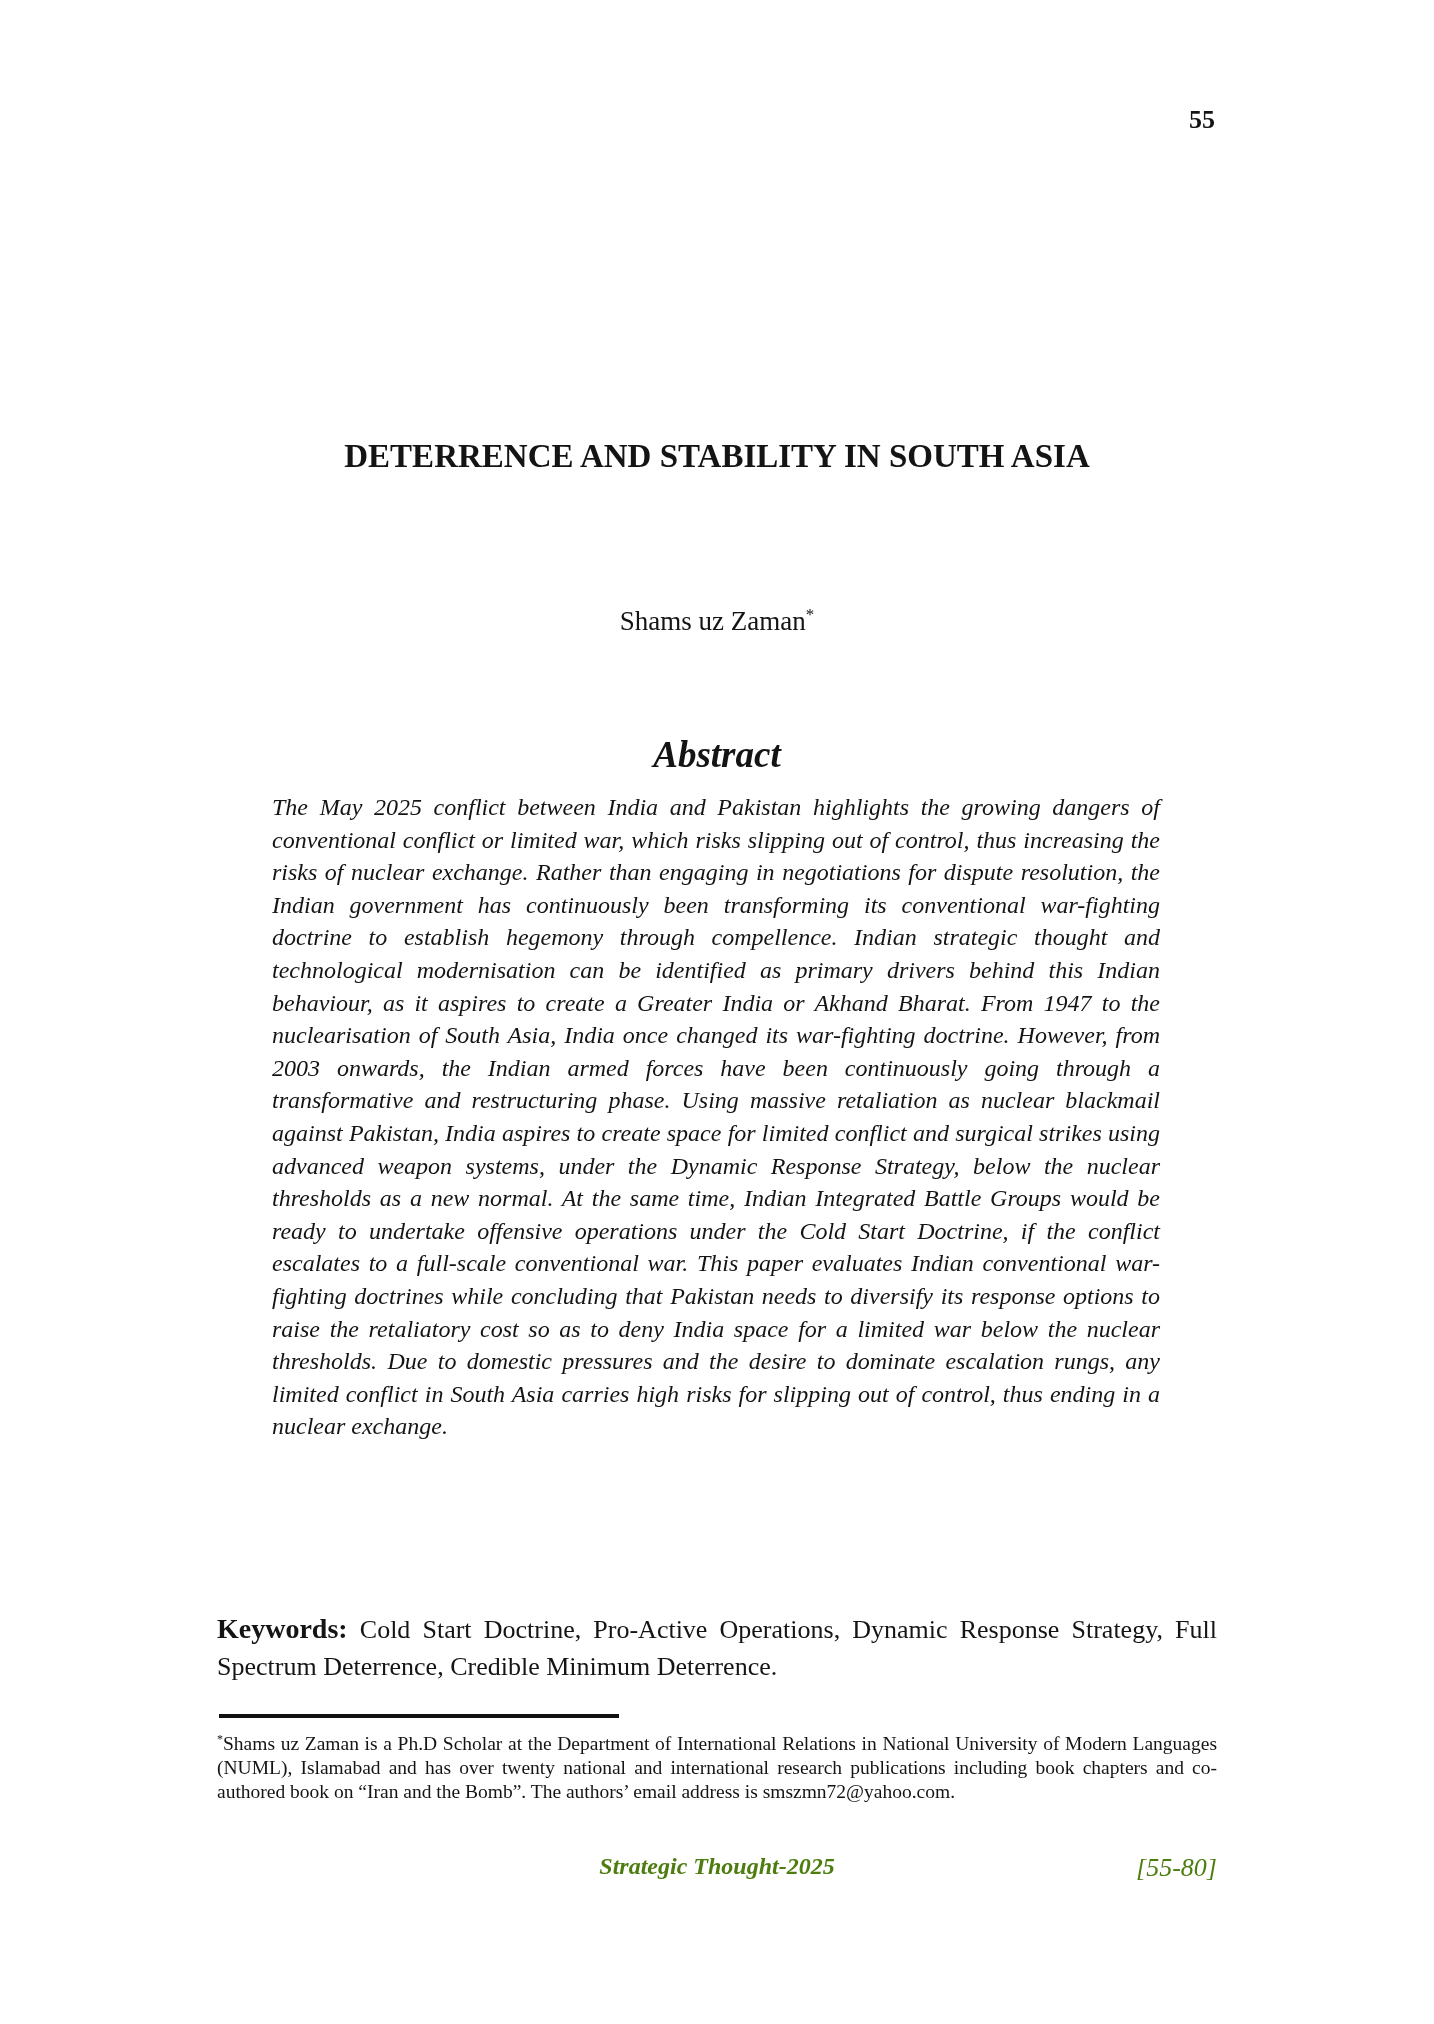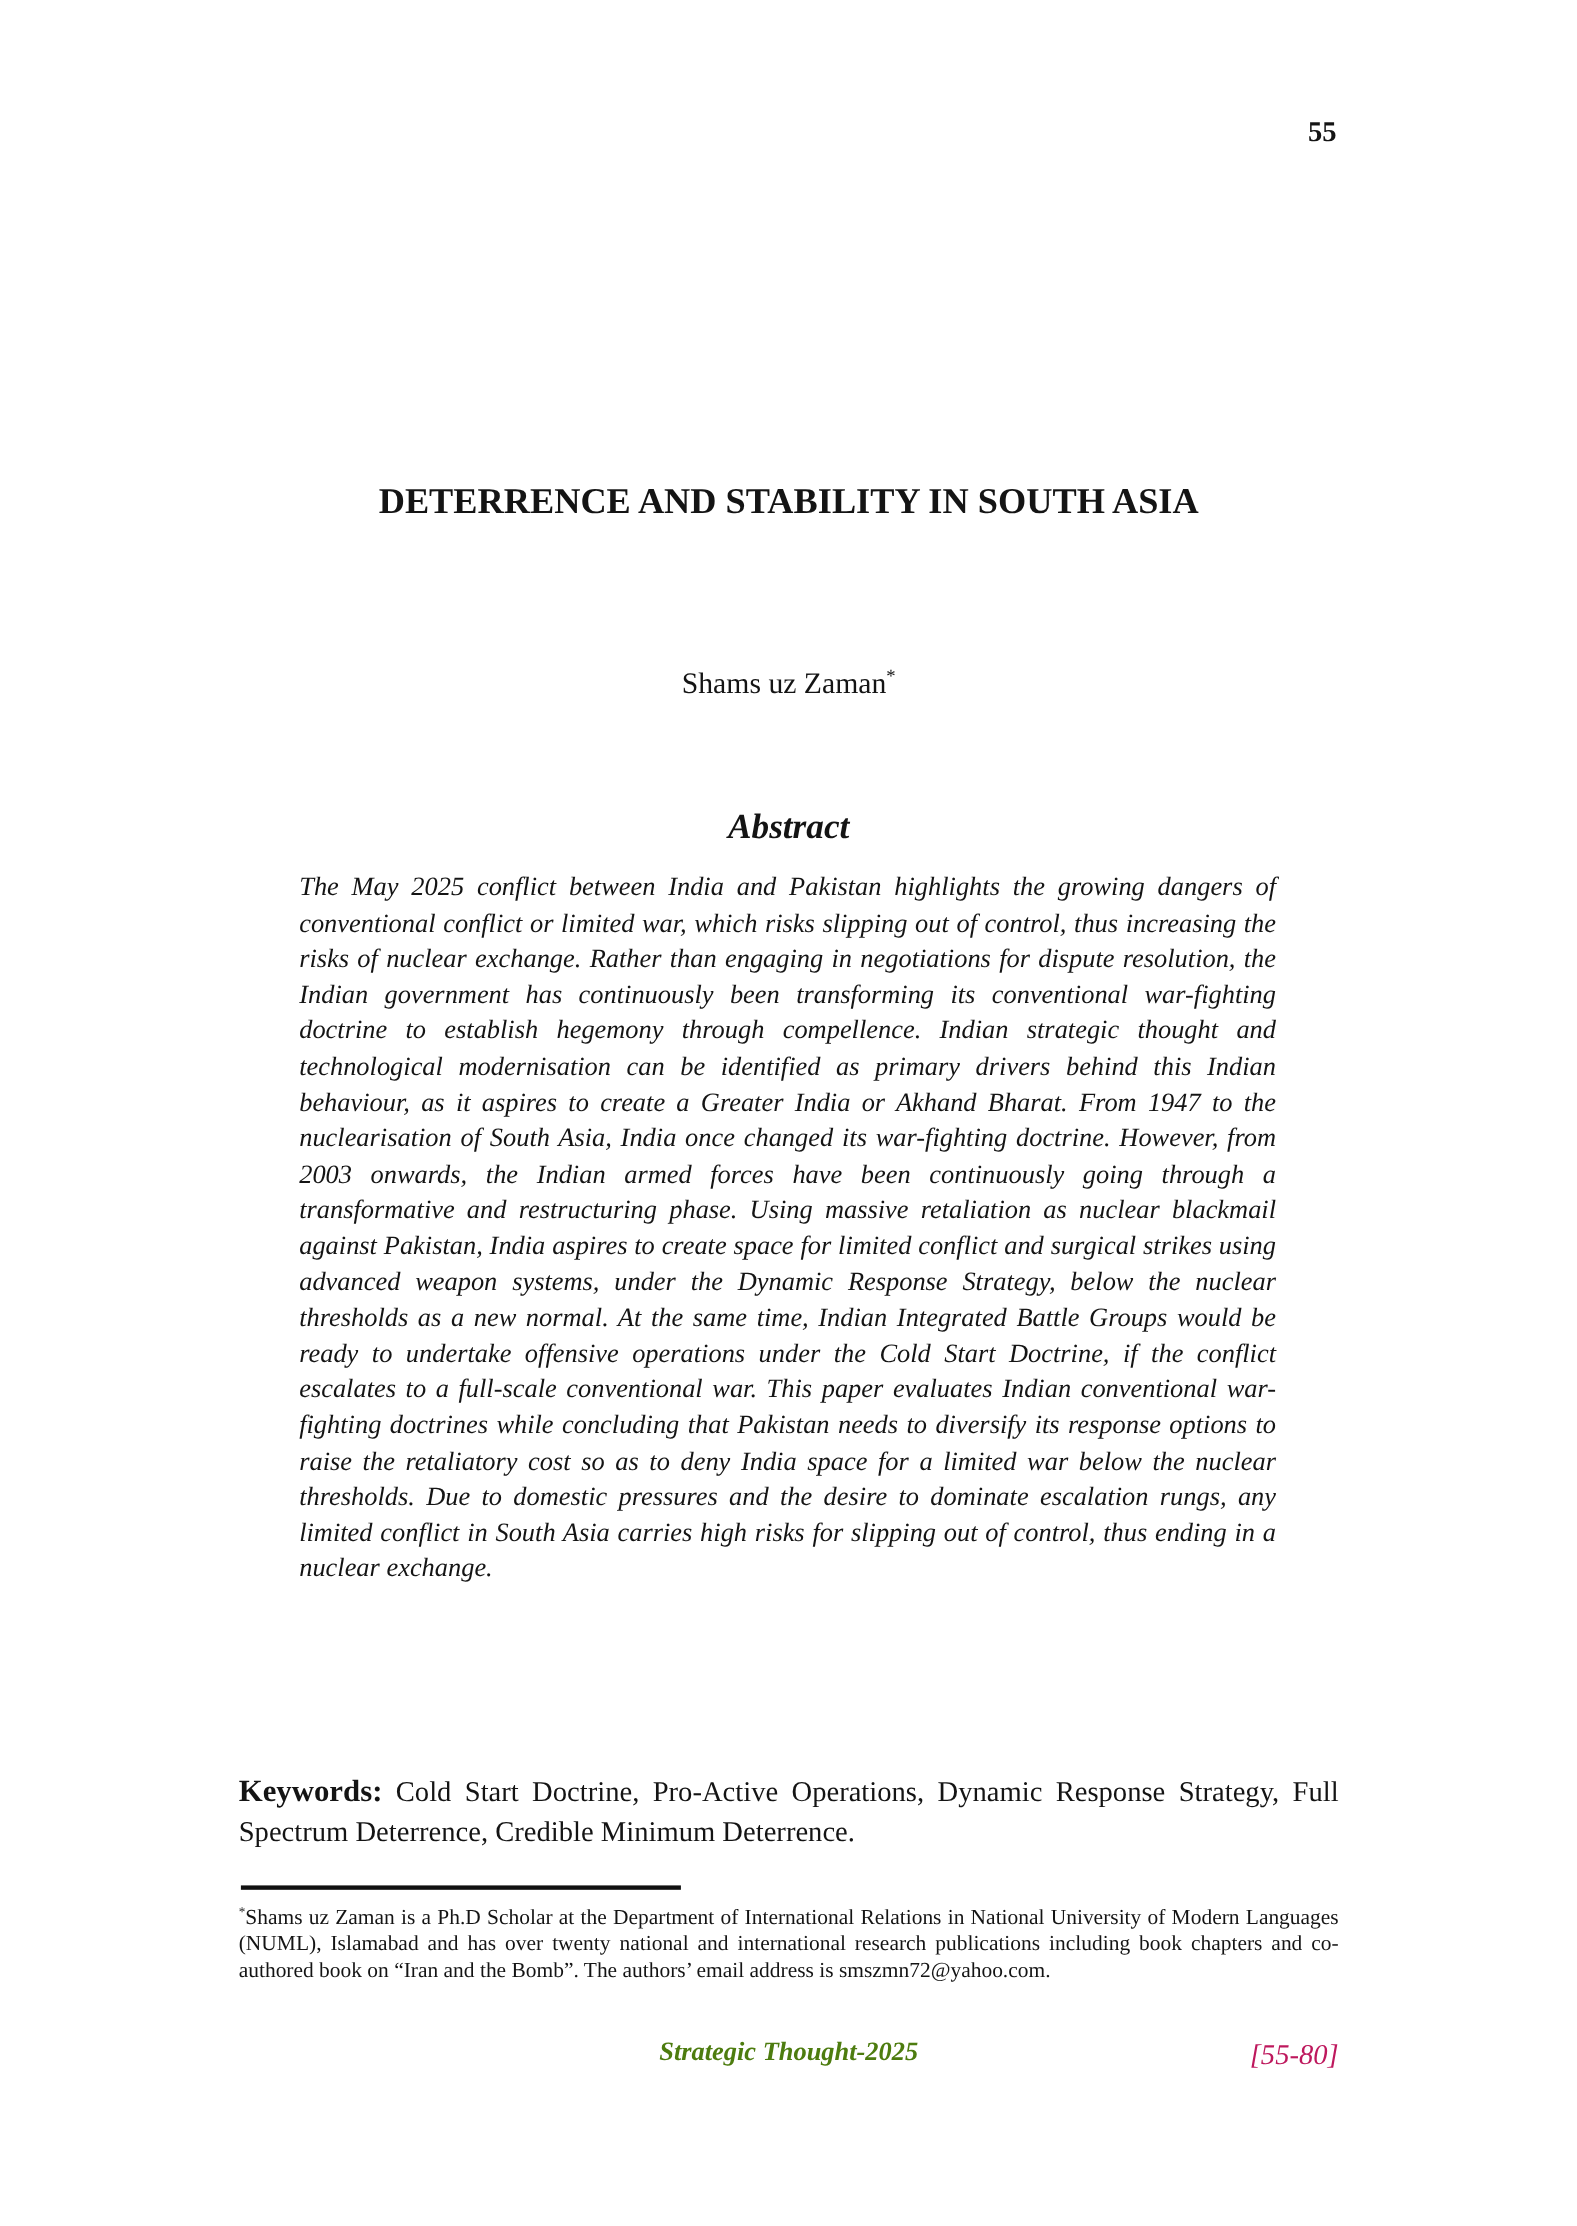--- a/index.html
+++ b/index.html
@@ -47,21 +47,21 @@
     font-size: 17px;
     vertical-align: super;
     line-height: 0;
   }
   .abstract-heading {
     position: absolute;
     top: 733px;
     left: 217px;
     width: 1000px;
     text-align: center;
-    font-size: 32px;
+    font-size: 37px;
     font-weight: bold;
     font-style: italic;
   }
   .abstract-body {
     position: absolute;
     top: 791px;
     left: 272px;
     width: 888px;
     font-style: italic;
     font-size: 24px;
@@ -147,16 +147,16 @@
   <div class="abstract-body">The May 2025 conflict between India and Pakistan highlights the growing dangers of conventional conflict or limited war, which risks slipping out of control, thus increasing the risks of nuclear exchange. Rather than engaging in negotiations for dispute resolution, the Indian government has continuously been transforming its conventional war-fighting doctrine to establish hegemony through compellence. Indian strategic thought and technological modernisation can be identified as primary drivers behind this Indian behaviour, as it aspires to create a Greater India or Akhand Bharat. From 1947 to the nuclearisation of South Asia, India once changed its war-fighting doctrine. However, from 2003 onwards, the Indian armed forces have been continuously going through a transformative and restructuring phase. Using massive retaliation as nuclear blackmail against Pakistan, India aspires to create space for limited conflict and surgical strikes using advanced weapon systems, under the Dynamic Response Strategy, below the nuclear thresholds as a new normal. At the same time, Indian Integrated Battle Groups would be ready to undertake offensive operations under the Cold Start Doctrine, if the conflict escalates to a full-scale conventional war. This paper evaluates Indian conventional war-fighting doctrines while concluding that Pakistan needs to diversify its response options to raise the retaliatory cost so as to deny India space for a limited war below the nuclear thresholds. Due to domestic pressures and the desire to dominate escalation rungs, any limited conflict in South Asia carries high risks for slipping out of control, thus ending in a nuclear exchange.</div>
 
   <div class="keywords"><span class="kw-label">Keywords:</span><span> Cold Start Doctrine, Pro-Active Operations, Dynamic Response Strategy, Full Spectrum Deterrence, Credible Minimum Deterrence.</span></div>
 
   <div class="footnote-rule"></div>
 
   <div class="footnote"><sup>*</sup><span>Shams uz Zaman is a Ph.D Scholar at the Department of International Relations in National University of Modern Languages (NUML), Islamabad and has over twenty national and international research publications including book chapters and co-authored book on “Iran and the Bomb”. The authors’ email address is smszmn72@yahoo.com.</span></div>
 
   <div class="footer">
     <div class="footer-journal">Strategic Thought-2025</div>
-    <div class="footer-pages" style="color: #be185d;">[55-80]</div>
+    <div class="footer-pages" style="color: #4d7c0f;">[55-80]</div>
   </div>
 
 </div>
 
 </body></html>

